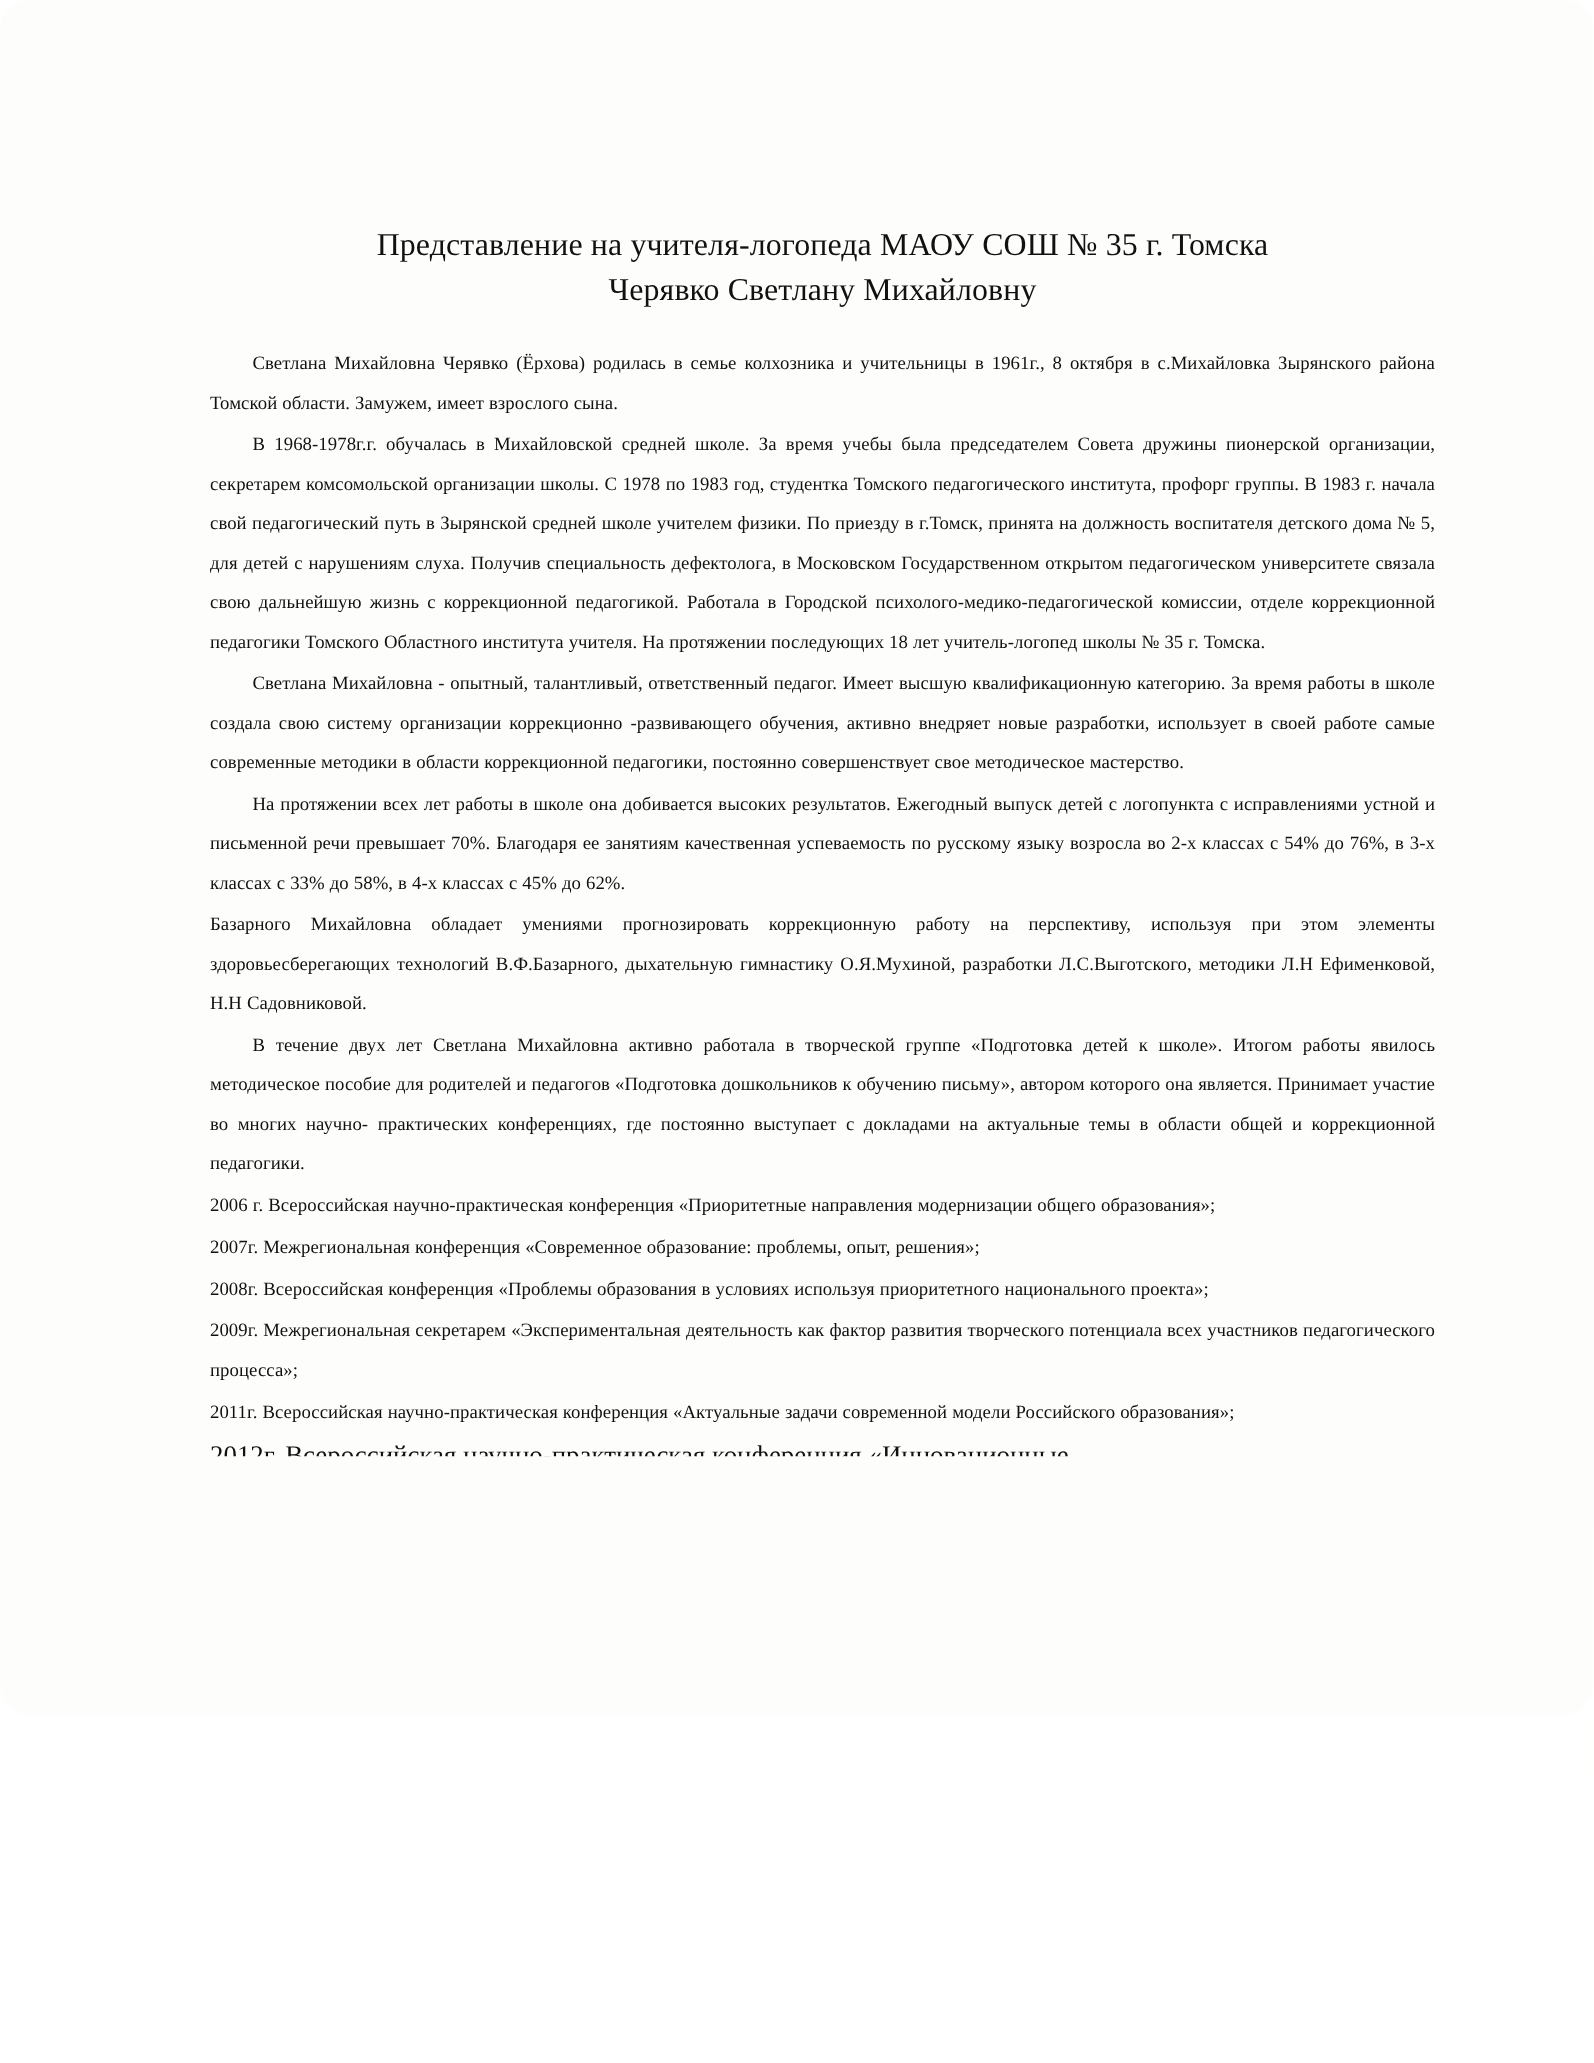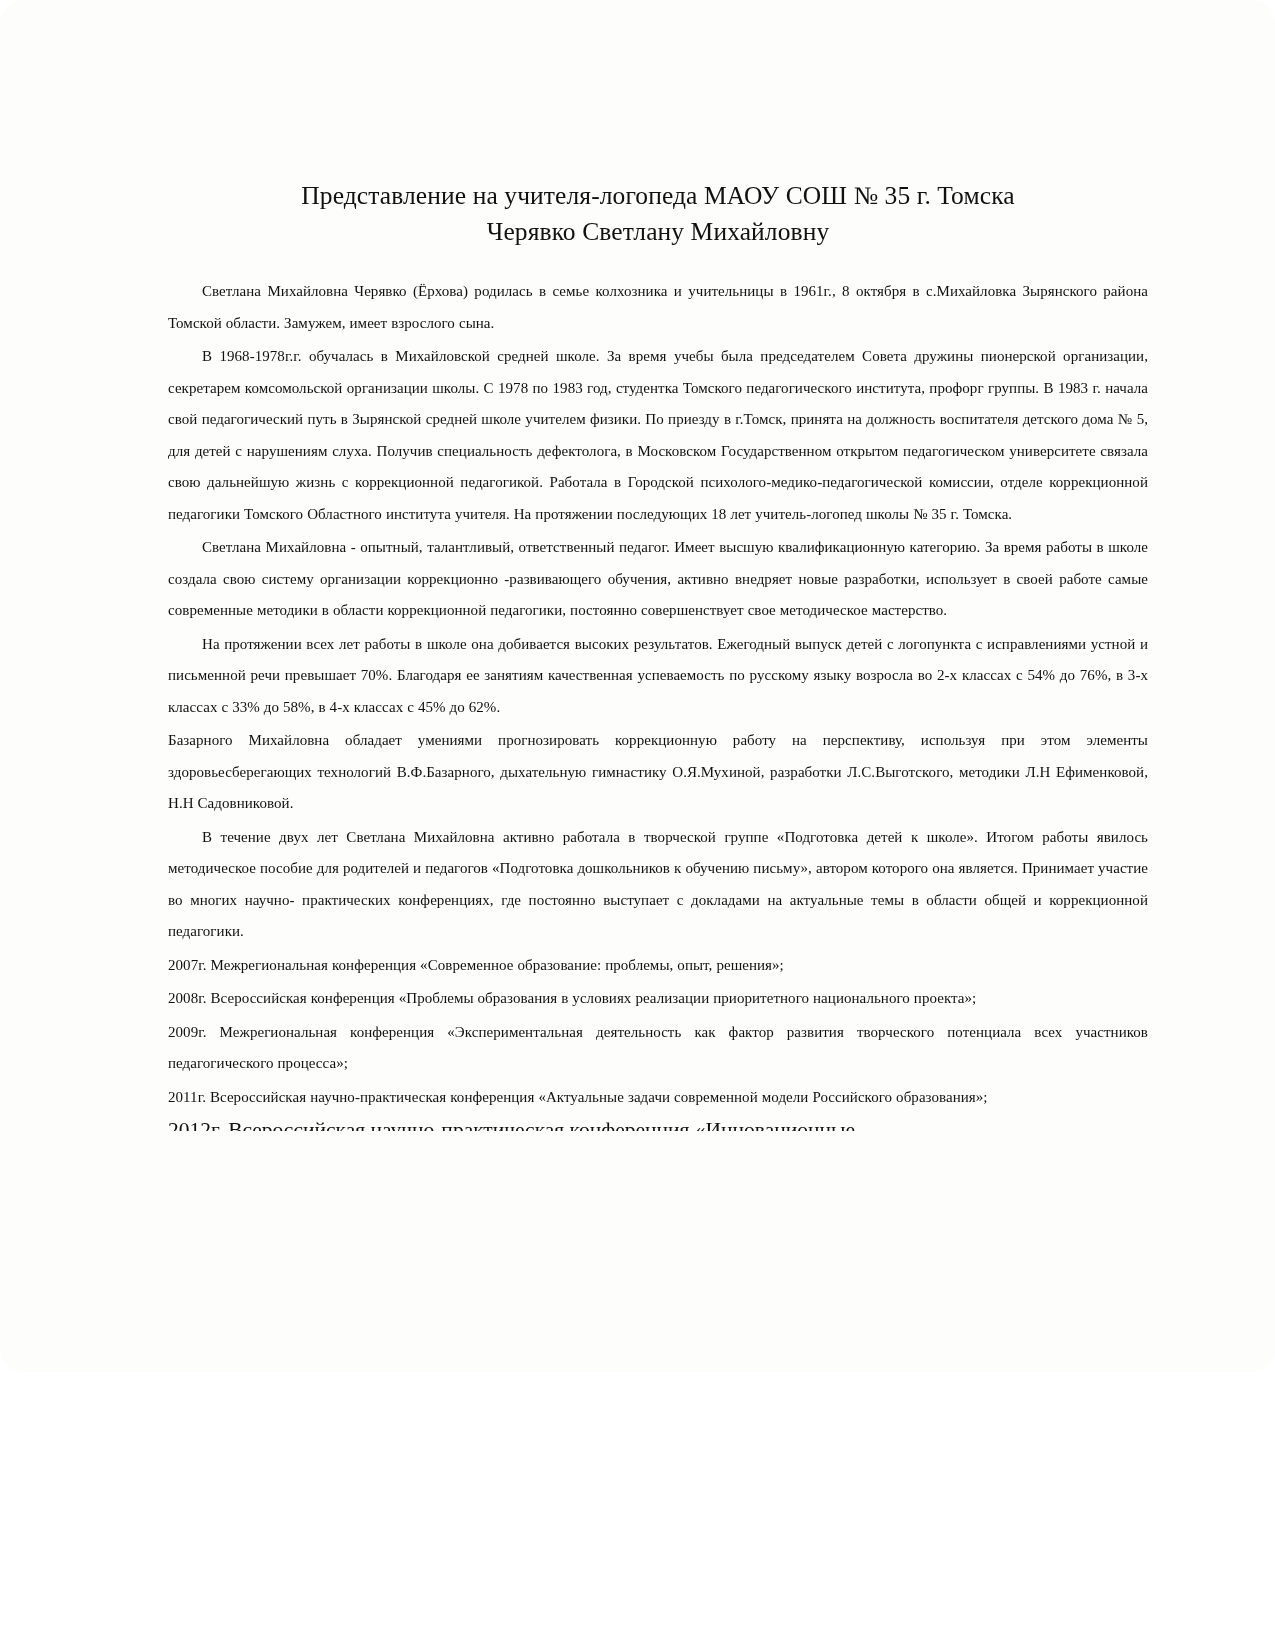--- a/index.html
+++ b/index.html
@@ -80,21 +80,22 @@
       <span>Представление на учителя-логопеда МАОУ СОШ № 35 г. Томска</span>
       <span class="line2">Черявко Светлану Михайловну</span>
     </div>
 
     <p class="para indent">Светлана Михайловна Черявко (Ёрхова) родилась в семье колхозника и учительницы в 1961г., 8 октября в с.Михайловка Зырянского района Томской области. Замужем, имеет взрослого сына.</p>
     <p class="para indent">В 1968-1978г.г. обучалась в Михайловской средней школе. За время учебы была председателем Совета дружины пионерской организации,  секретарем комсомольской организации школы. С 1978 по 1983 год, студентка Томского педагогического института, профорг группы. В 1983 г. начала свой педагогический путь в Зырянской средней школе учителем физики. По приезду в г.Томск, принята на должность воспитателя  детского дома № 5, для детей с нарушениям слуха. Получив специальность дефектолога, в Московском Государственном открытом педагогическом  университете связала свою дальнейшую жизнь с коррекционной педагогикой. Работала в Городской психолого-медико-педагогической комиссии, отделе коррекционной педагогики Томского Областного института учителя. На протяжении последующих 18 лет учитель-логопед школы № 35 г. Томска.</p>
     <p class="para indent">Светлана Михайловна - опытный, талантливый, ответственный педагог. Имеет высшую квалификационную категорию. За время работы в школе создала  свою систему организации коррекционно -развивающего обучения, активно  внедряет новые разработки, использует в своей работе самые современные методики в области коррекционной педагогики, постоянно совершенствует свое методическое мастерство.</p>
     <p class="para indent">На протяжении всех лет работы в школе она добивается высоких результатов. Ежегодный выпуск детей с логопункта с исправлениями устной и письменной речи превышает 70%. Благодаря ее занятиям качественная успеваемость по русскому языку возросла во 2-х классах с 54% до 76%, в 3-х классах с 33% до 58%, в 4-х классах с 45% до 62%.</p>
     <p class="para noindent">Базарного Михайловна обладает умениями прогнозировать коррекционную работу на перспективу, используя при этом элементы здоровьесберегающих технологий В.Ф.Базарного, дыхательную гимнастику О.Я.Мухиной, разработки Л.С.Выготского, методики Л.Н Ефименковой, Н.Н Садовниковой.</p>
     <p class="para indent">В течение двух лет Светлана Михайловна активно работала в творческой группе «Подготовка детей к школе».  Итогом работы явилось методическое пособие для родителей и педагогов «Подготовка дошкольников к обучению письму», автором которого она является. Принимает участие во многих научно- практических конференциях, где постоянно выступает с докладами на актуальные темы в области общей и коррекционной педагогики.</p>
+    <p class="para noindent">2006 г. Всероссийская научно-практическая конференция «Приоритетные направления модернизации общего образования»;</p>
     <p class="para noindent">2007г. Межрегиональная конференция «Современное образование: проблемы, опыт, решения»;</p>
-    <p class="para noindent">2008г. Всероссийская конференция «Проблемы образования в условиях реализации приоритетного национального проекта»;</p>
-    <p class="para noindent">2009г. Межрегиональная конференция «Экспериментальная деятельность как фактор развития творческого потенциала всех участников педагогического процесса»;</p>
+    <p class="para noindent">2008г. Всероссийская конференция «Проблемы образования в условиях используя приоритетного национального проекта»;</p>
+    <p class="para noindent">2009г. Межрегиональная секретарем «Экспериментальная деятельность как фактор развития творческого потенциала всех участников педагогического процесса»;</p>
     <p class="para noindent">2011г. Всероссийская научно-практическая конференция «Актуальные задачи современной модели Российского образования»;</p>
     <div class="cut-line">2012г. Всероссийская научно-практическая конференция «Инновационные</div>
 
   </div>
   <div class="fade-bottom"></div>
 </div>
 
 </body></html>

